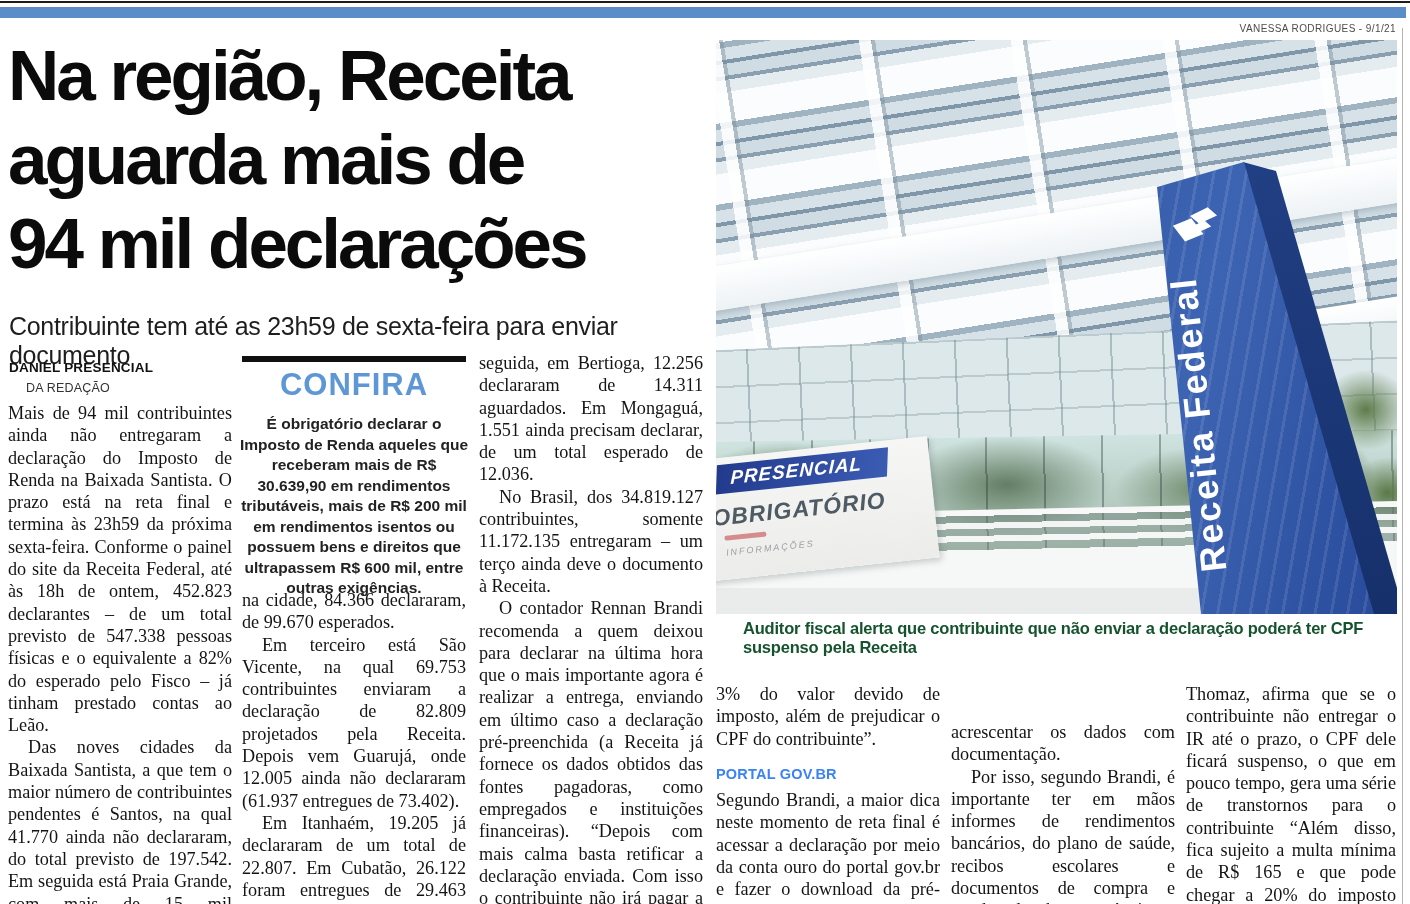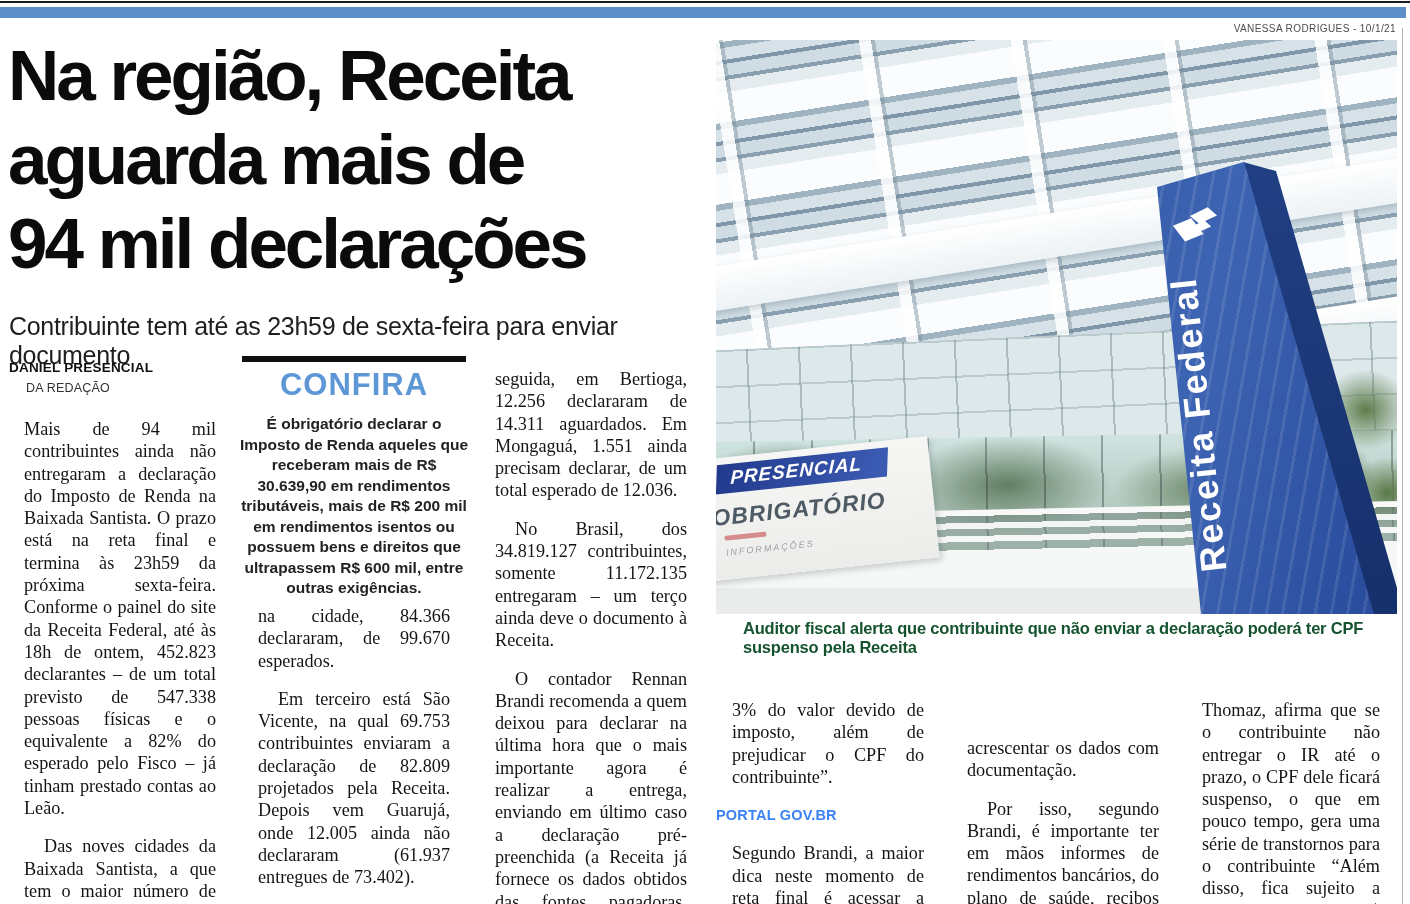--- a/index.html
+++ b/index.html
@@ -24,21 +24,21 @@
   }
   .byline-author { position:absolute; left:9px; top:360px; font-size:13.5px; font-weight:700; color:#111; letter-spacing:0.2px; }
   .byline-org    { position:absolute; left:26px; top:381px; font-size:12.5px; font-weight:400; color:#333; letter-spacing:0.2px; }
 
   
   .bcol {
     position:absolute; overflow:hidden;
     font-family:"Liberation Serif", serif; font-size:18.2px; line-height:22.3px;
     color:#141414; text-align:justify; hyphens:auto; -webkit-hyphens:auto;
   }
-  .bcol p { margin:16px; }
+  .bcol p { margin:0; }
   .bcol p.ind { text-indent:20px; }
   .col1 { left:8px;    top:402px; width:224px; height:502px; }
   .col2 { left:242px;  top:589px; width:224px; height:315px; }
   .col3 { left:479px;  top:352px; width:224px; height:552px; }
   .col4 { left:716px;  top:683px; width:224px; height:221px; }
   .col5 { left:951px;  top:721px; width:224px; height:221px; }
   .col6 { left:1186px; top:683px; width:210px; height:221px; }
   .section-header {
     font-family:"Liberation Sans", sans-serif; font-size:14.5px; font-weight:700;
     color:#3b82f6; letter-spacing:0.2px; margin:13px 0 4px 0 !important; text-align:left;
@@ -202,21 +202,21 @@
   </div>
   <div class="bcol col5">
     <p>acrescentar os dados com documentação.</p>
     <p class="ind">Por isso, segundo Brandi, é importante ter em mãos informes de rendimentos bancários, do plano de saúde, recibos escolares e documentos de compra e venda de bens móveis e imóveis.</p>
 
   </div>
   <div class="bcol col6">
     <p>Thomaz, afirma que se o contribuinte não entregar o IR até o prazo, o CPF dele ficará suspenso, o que em pouco tempo, gera uma série de transtornos para o contribuinte “Além disso, fica sujeito a multa mínima de R$ 165 e que pode chegar a 20% do imposto devido”, acrescenta Thomaz.</p>
   </div>
 
-  <div class="credit">VANESSA RODRIGUES - 10/1/21</div>
+  <div class="credit">VANESSA RODRIGUES - 9/1/21</div>
 
   <div class="photo">
     <div class="canopy">
       <div class="canopy-posts"></div>
     </div>
     <div class="big-beam beam-a"></div>
     <div class="big-beam beam-b"></div>
     <div class="glass-band"></div>
     <div class="lower-band">
       <div class="lower-grid"></div>

